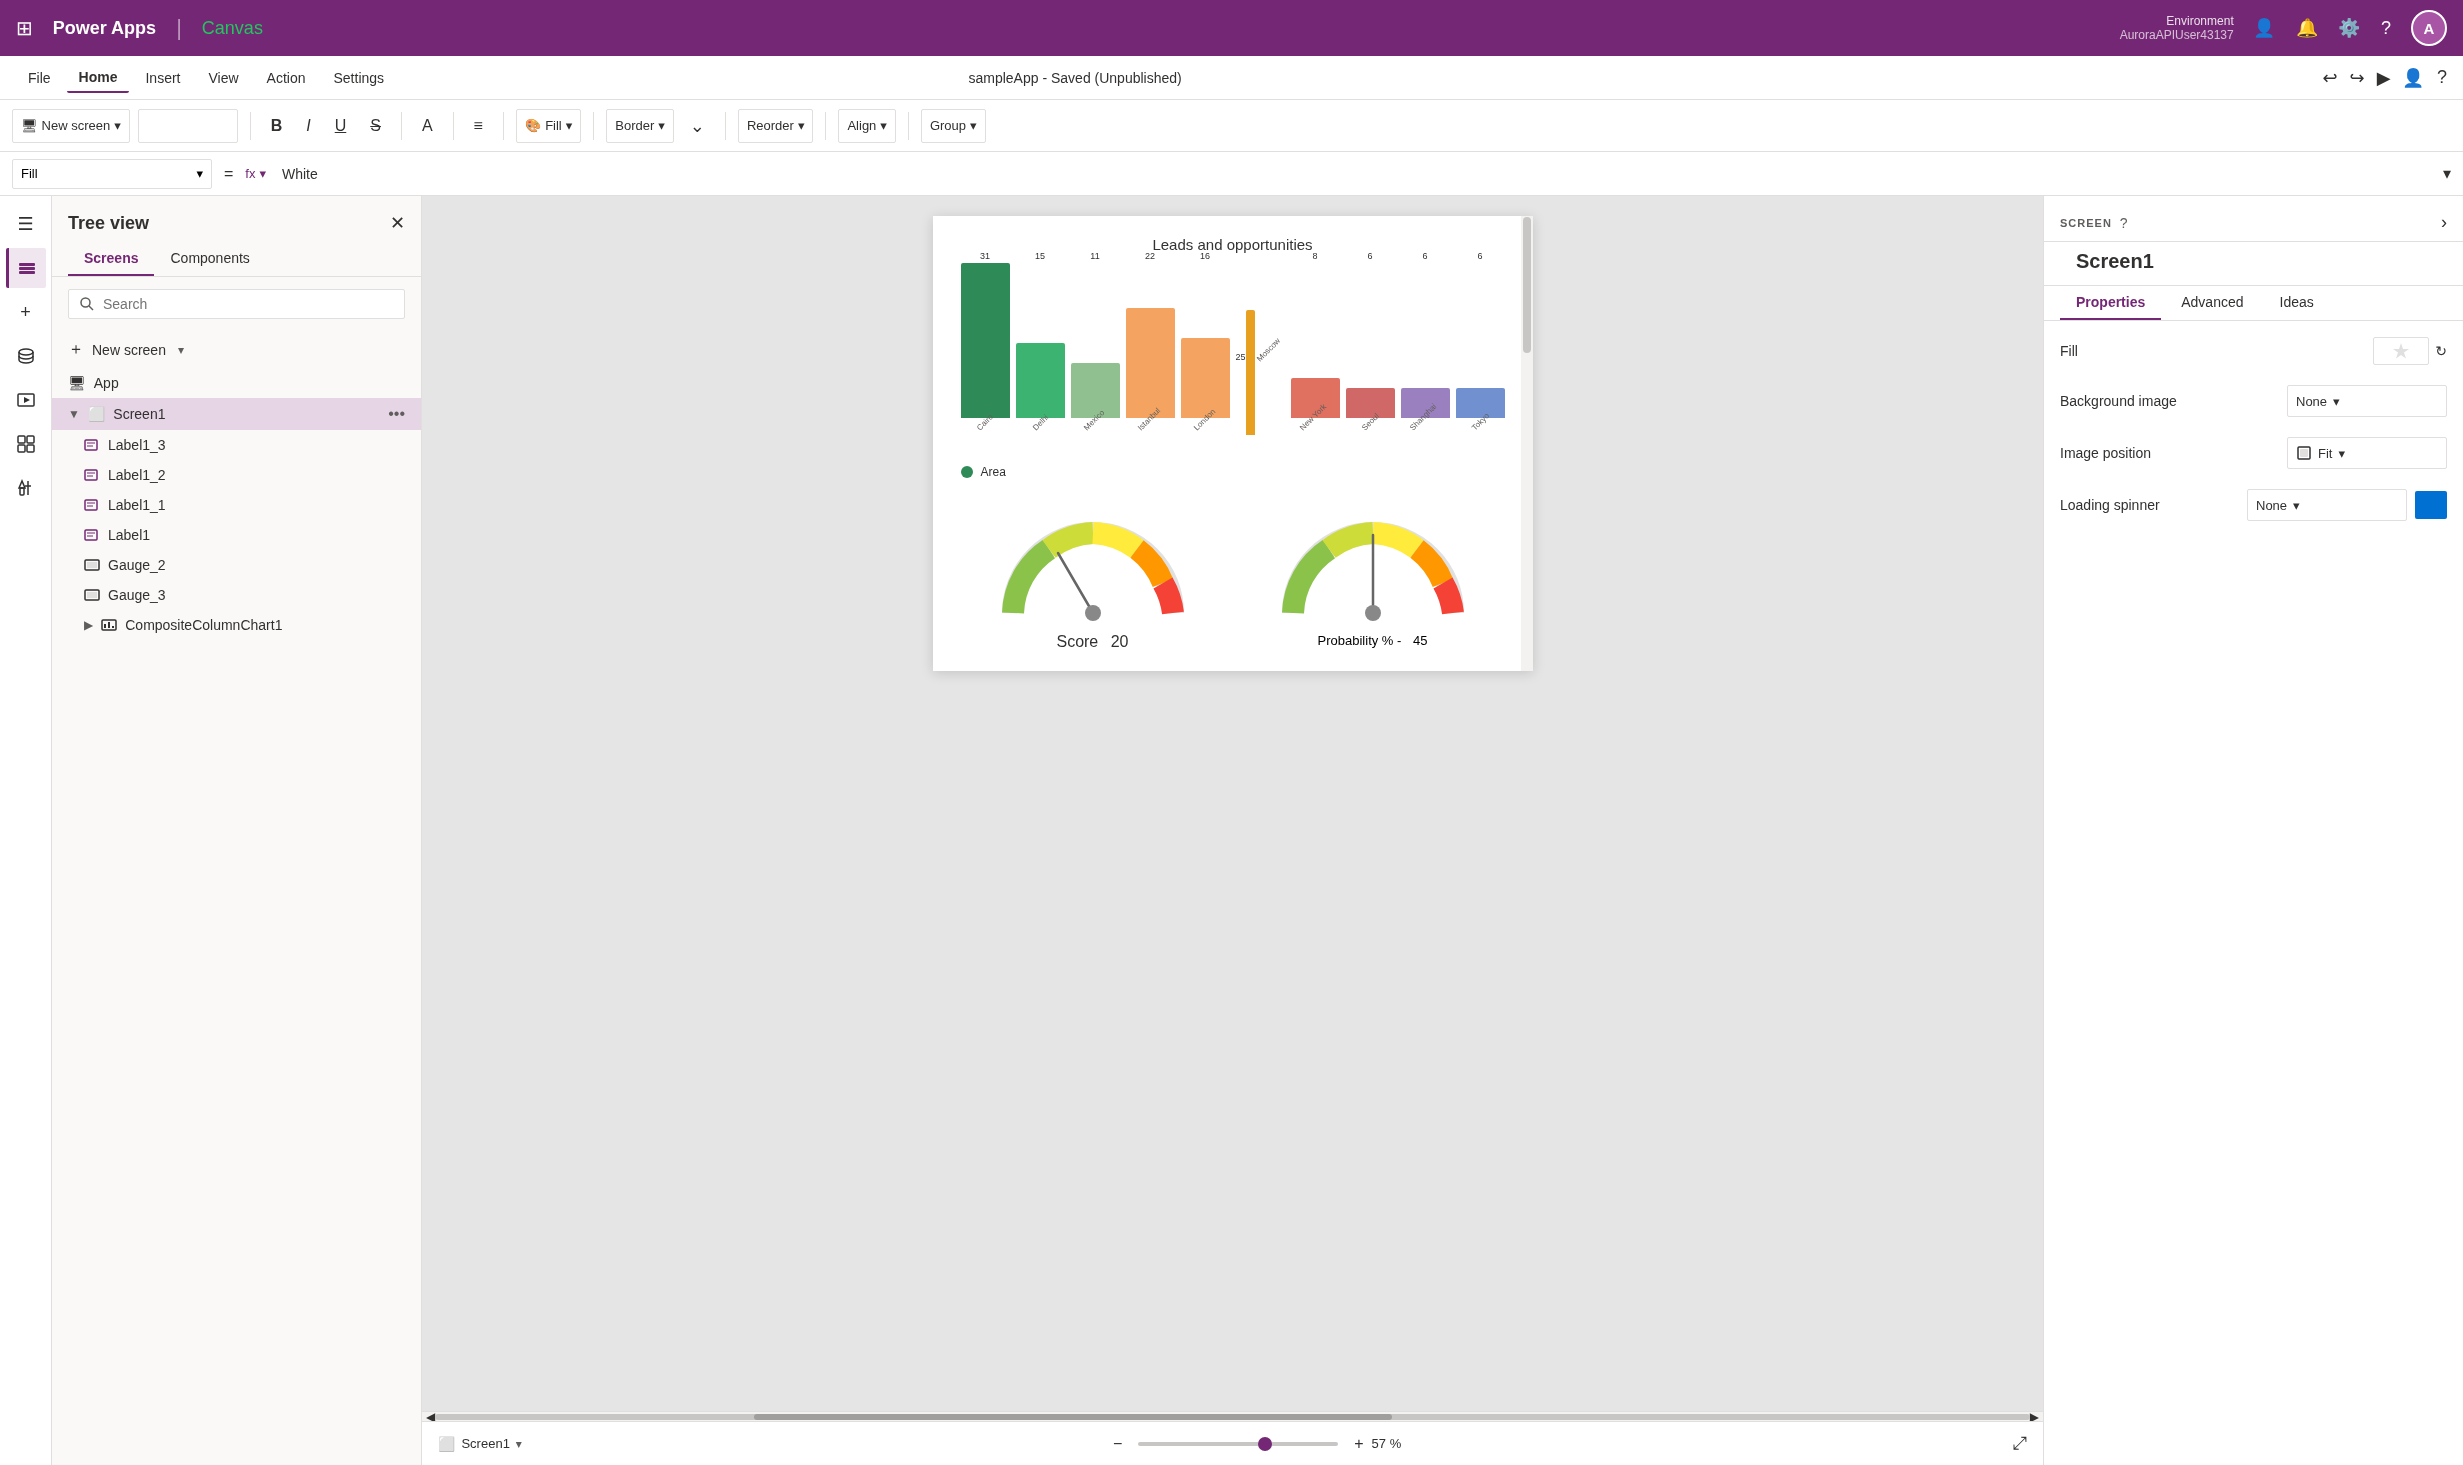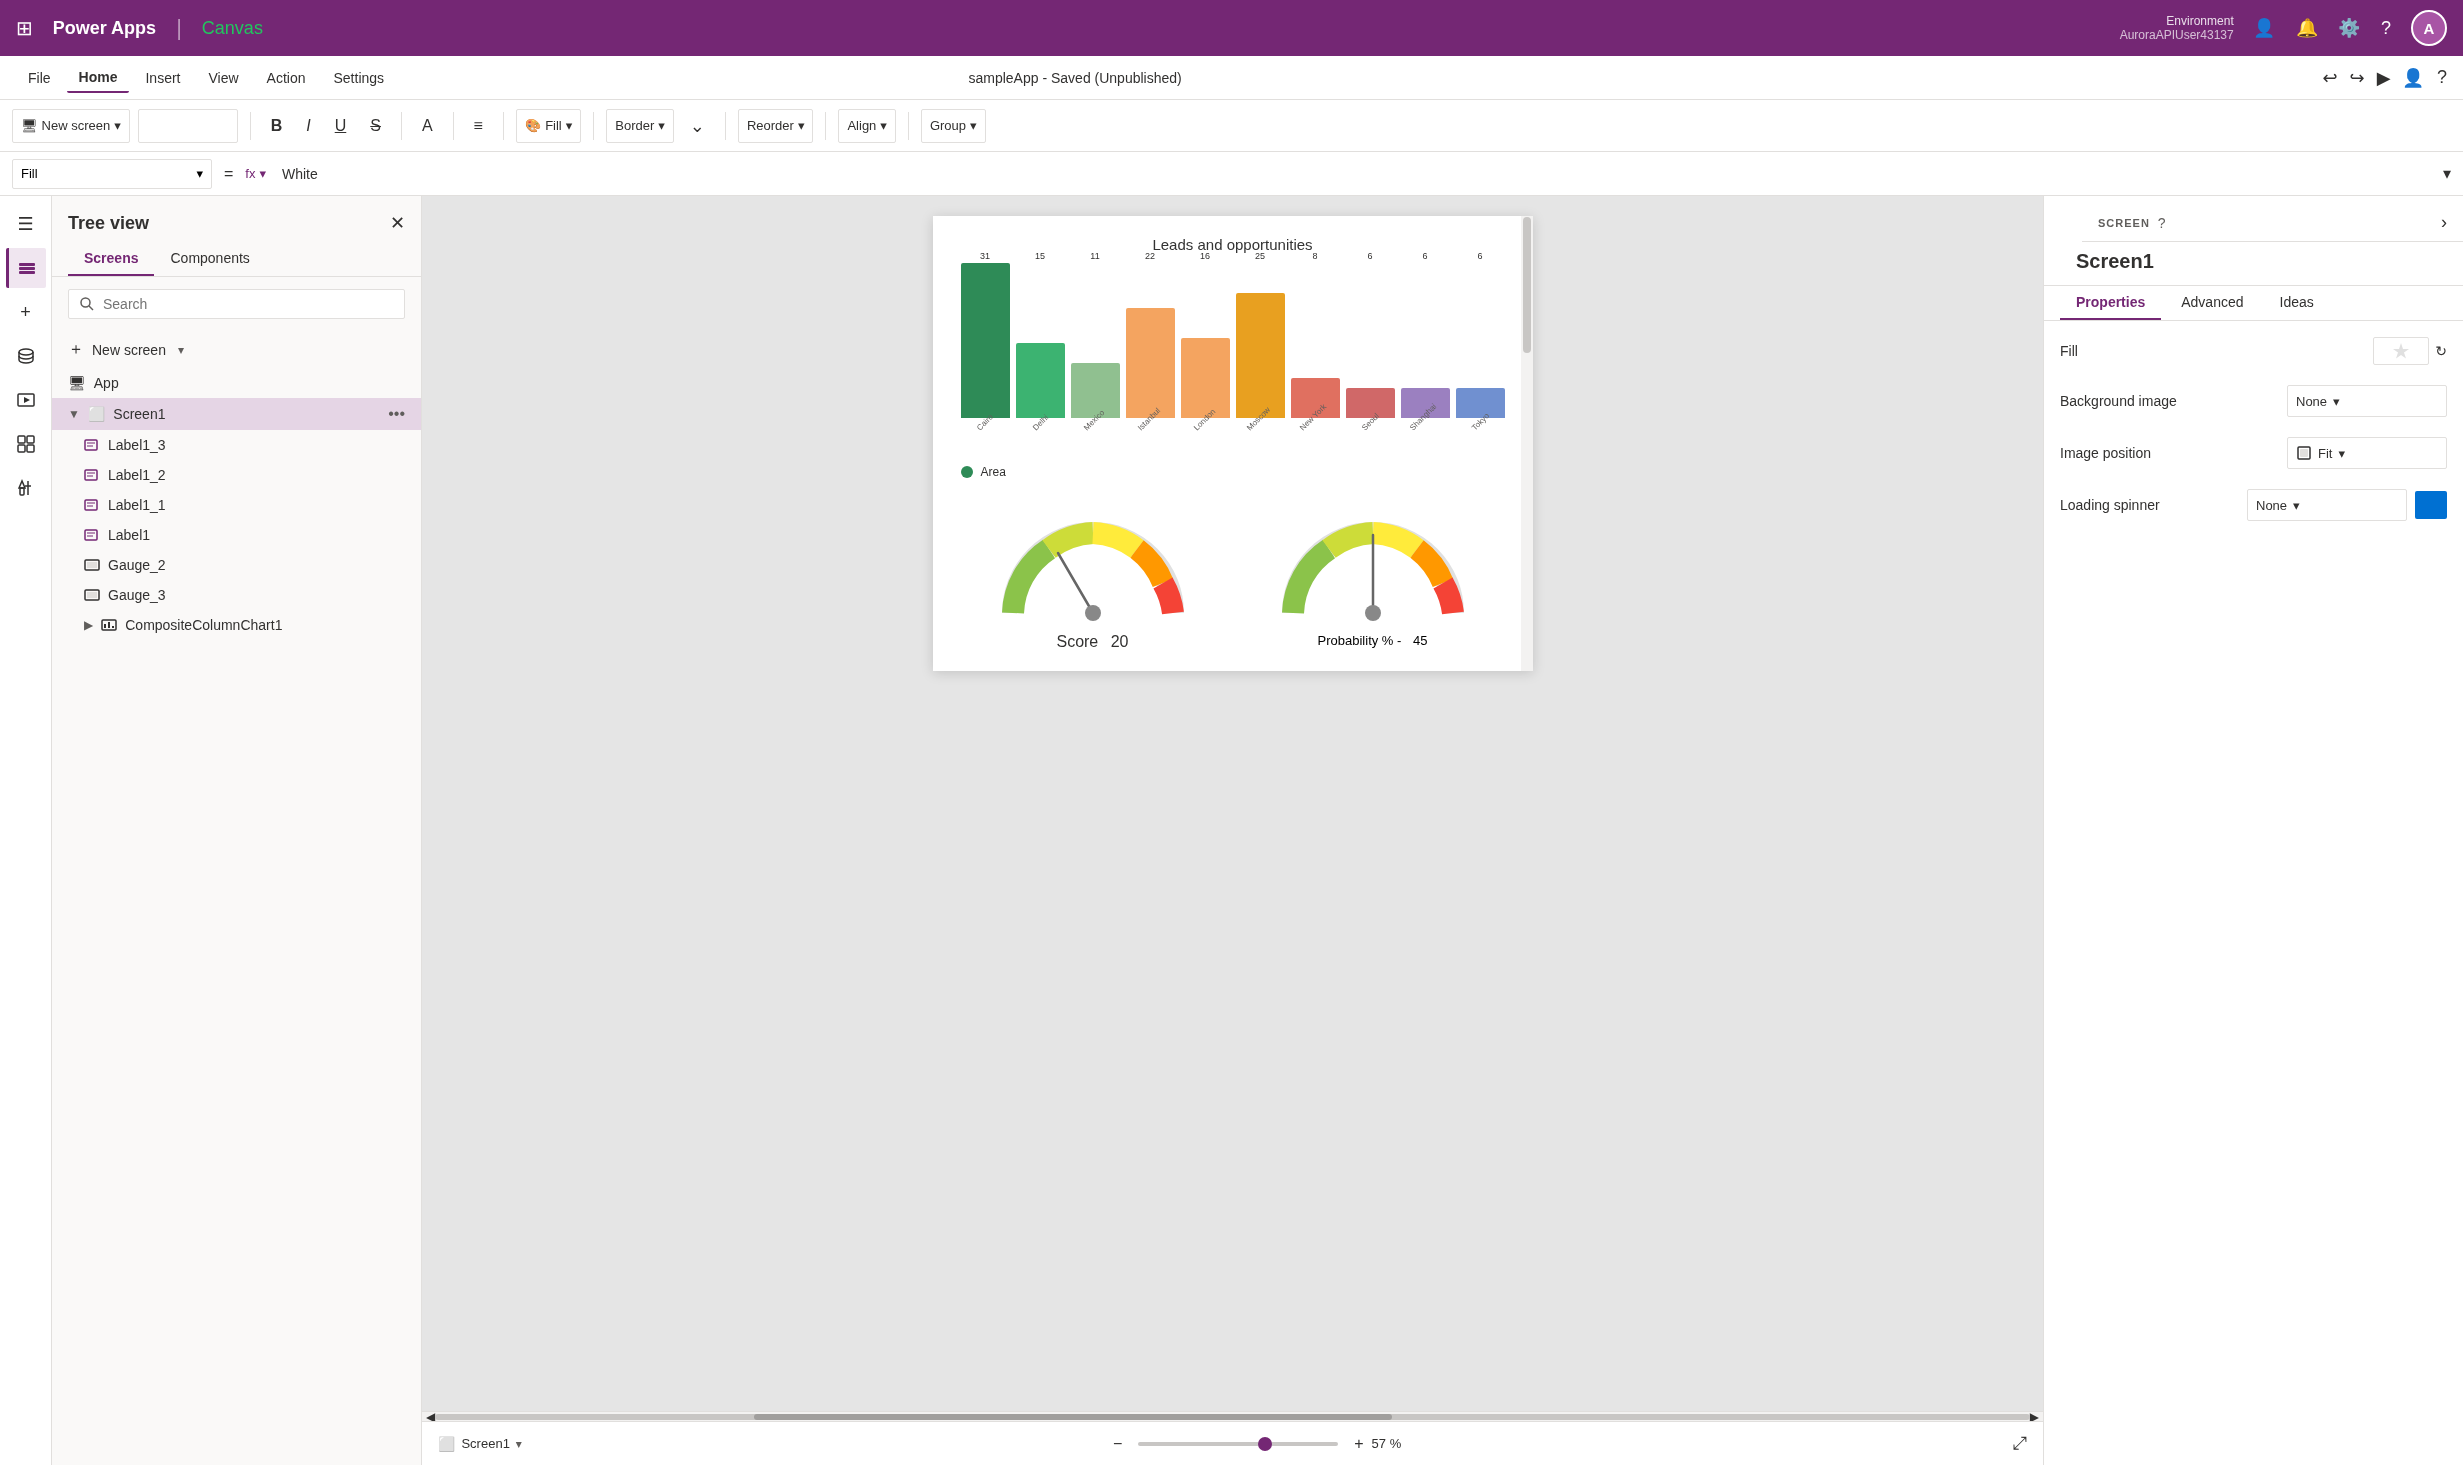--- a/index.html
+++ b/index.html
@@ -201,21 +201,20 @@
       width: 420px;
       background: white;
       border-left: 1px solid #e1dfdd;
       display: flex;
       flex-direction: column;
     }
     .props-header {
       padding: 16px 16px 8px;
       display: flex; align-items: center; justify-content: space-between;
       border-bottom: 1px solid #e1dfdd;
-      margin-left: 38px;
     }
     .props-header-left { display: flex; align-items: center; gap: 8px; }
     .props-screen-label { font-size: 11px; font-weight: 600; color: #605e5c; text-transform: uppercase; letter-spacing: 1px; }
     .props-screen-name { font-size: 20px; font-weight: 600; color: #323130; padding: 8px 16px; }
     .props-tabs { display: flex; gap: 4px; padding: 0 16px; border-bottom: 1px solid #e1dfdd; }
     .props-tab {
       padding: 8px 16px; font-size: 14px; cursor: pointer; color: #323130;
       border-bottom: 2px solid transparent;
     }
     .props-tab.active { color: #742774; border-bottom: 2px solid #742774; font-weight: 600; }
@@ -524,21 +523,21 @@
                 <div style="width:100%;height:110px;background:#f4a460;border-radius:2px 2px 0 0;margin-top:45px;"></div>
                 <div style="font-size:8px;color:#605e5c;transform:rotate(-45deg);transform-origin:top left;margin-top:8px;white-space:nowrap;">Istanbul</div>
               </div>
 
               <div style="display:flex;flex-direction:column;align-items:center;flex:1;margin-top:7px;">
                 <span style="font-size:9px;color:#323130;margin-bottom:2px;">16</span>
                 <div style="width:100%;height:80px;background:#f4a460;border-radius:2px 2px 0 0;margin-top:75px;"></div>
                 <div style="font-size:8px;color:#605e5c;transform:rotate(-45deg);transform-origin:top left;margin-top:8px;white-space:nowrap;">London</div>
               </div>
 
-              <div style="display:flex;flex-direction:column;align-items:center;flex:1;">
+              <div style="display:flex;flex-direction:row;align-items:center;flex:1;">
                 <span style="font-size:9px;color:#323130;margin-bottom:2px;">25</span>
                 <div style="width:100%;height:125px;background:#e8a020;border-radius:2px 2px 0 0;margin-top:30px;"></div>
                 <div style="font-size:8px;color:#605e5c;transform:rotate(-45deg);transform-origin:top left;margin-top:8px;white-space:nowrap;">Moscow</div>
               </div>
 
               <div style="display:flex;flex-direction:column;align-items:center;flex:1;">
                 <span style="font-size:9px;color:#323130;margin-bottom:2px;">8</span>
                 <div style="width:100%;height:40px;background:#e07060;border-radius:2px 2px 0 0;margin-top:115px;"></div>
                 <div style="font-size:8px;color:#605e5c;transform:rotate(-45deg);transform-origin:top left;margin-top:8px;white-space:nowrap;">New York</div>
               </div>

